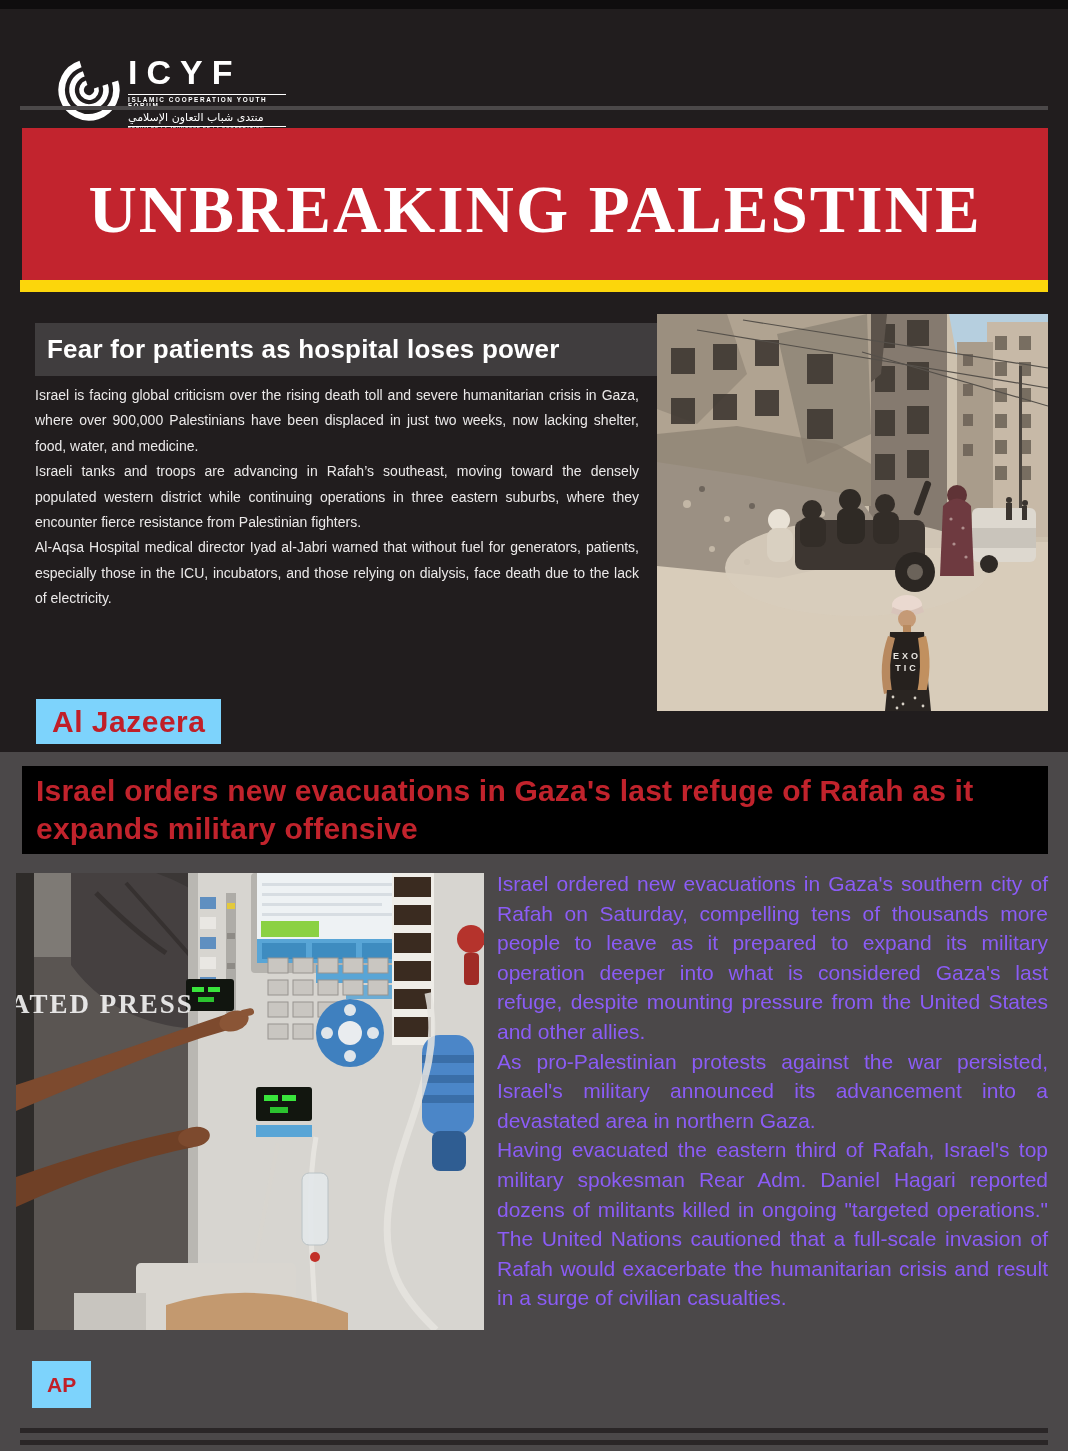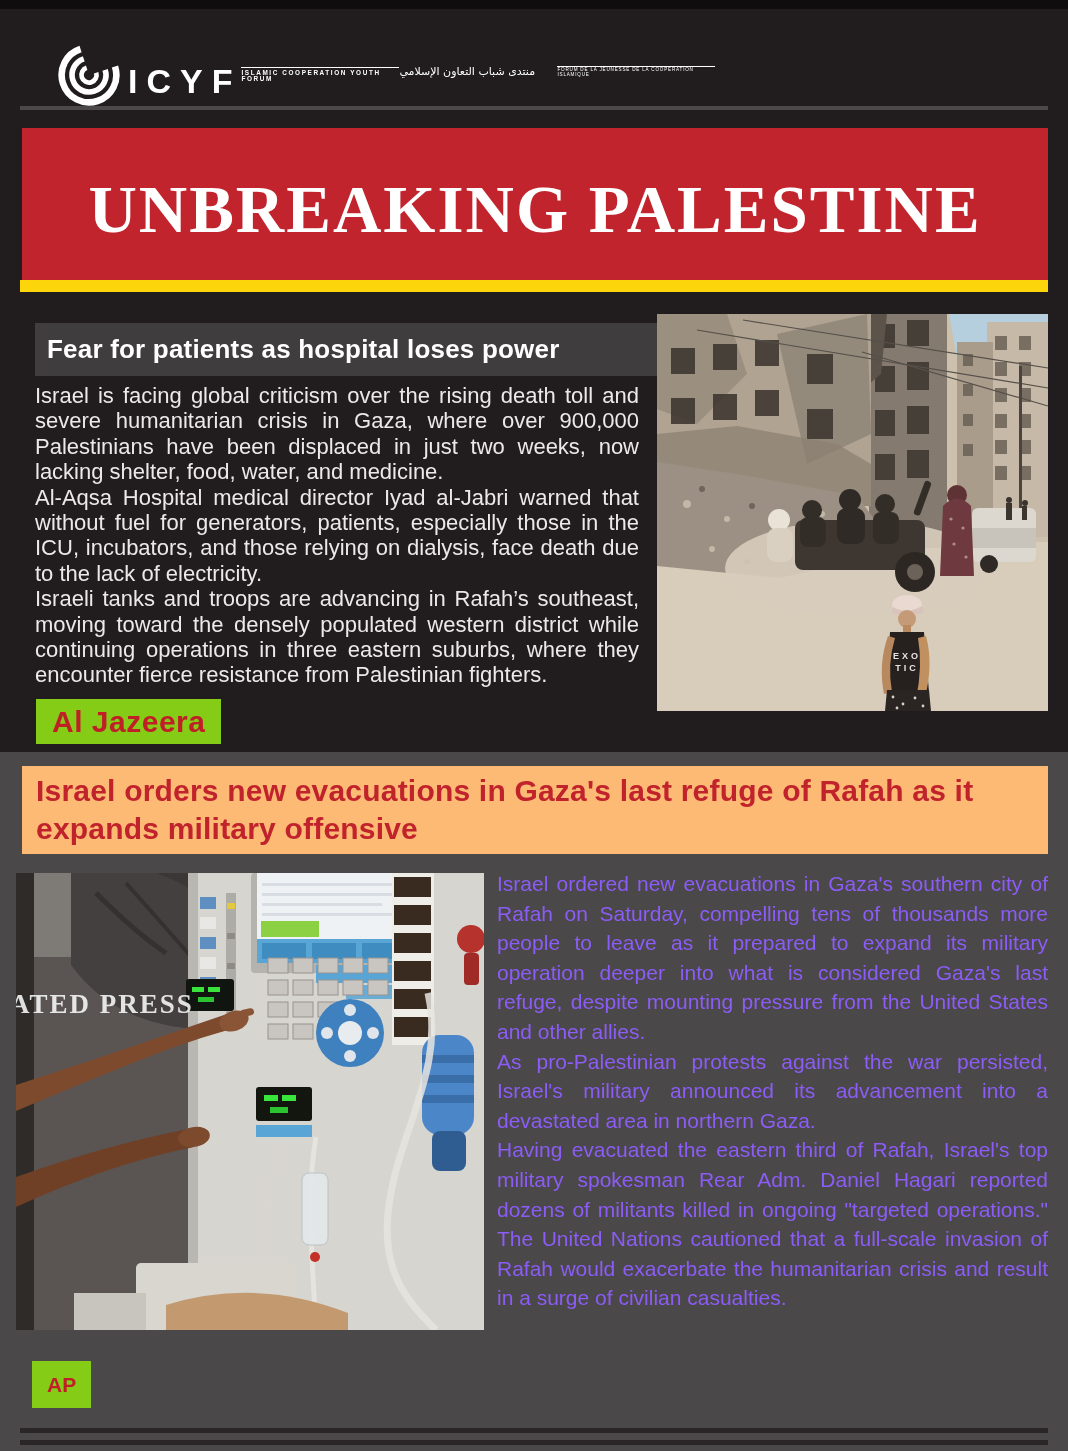--- a/index.html
+++ b/index.html
@@ -3,45 +3,45 @@
 <meta charset="utf-8">
 <style>
   html,body{margin:0;padding:0;background:#131011;}
   .page{position:relative;width:1068px;height:1451px;margin:0 auto;background:#211d1e;overflow:hidden;
         font-family:"Liberation Sans",sans-serif;}
   
   .topstrip{position:absolute;left:0;top:0;width:1068px;height:9px;background:#0f0d0e;}
   
   .logo-block{position:absolute;left:56px;top:42px;display:flex;align-items:center;gap:6px;color:#fff;}
   .logo-mark{width:66px;height:66px;}
-  .logo-text{display:flex;line-height:1.05;margin-top:13px;}
+  .logo-text{display:flex;flex-direction:column;line-height:1.05;margin-top:13px;}
   .logo-acronym{font-size:34px;font-weight:bold;letter-spacing:9px;color:#fff;}
   .logo-en{font-size:6.4px;letter-spacing:1.6px;font-weight:bold;margin-top:3px;border-top:1px solid #fff;padding-top:2px;width:158px;}
   .logo-ar{font-size:11px;font-family:"DejaVu Sans",sans-serif;margin-top:2px;width:158px;}
   .logo-fr{font-size:4.6px;letter-spacing:0.8px;margin-top:2px;border-top:1px solid #fff;padding-top:1.5px;width:158px;}
   .rule{position:absolute;left:20px;top:106px;width:1028px;height:4px;background:#4b4849;}
   
   .banner{position:absolute;left:22px;top:128px;width:1026px;height:162px;background:#c2242e;
           display:flex;align-items:center;justify-content:center;}
   .banner h1{margin:0;font-family:"Liberation Serif",serif;font-weight:bold;font-size:67px;color:#fff;
              letter-spacing:2px;white-space:nowrap;}
   .yellow-bar{position:absolute;left:20px;top:280px;width:1028px;height:12px;background:#fcd60b;}
   
   .headline-box1{position:absolute;left:35px;top:323px;width:649px;height:53px;background:#403d3e;
                  display:flex;align-items:center;box-sizing:border-box;padding-left:12px;}
   .headline-box1 span{color:#fff;font-weight:bold;font-size:26px;letter-spacing:0.2px;}
-  .body1{position:absolute;left:35px;top:383px;width:604px;color:#ebe9e9;font-size:22px;line-height:25.4px;
+  .body1{position:absolute;left:35px;top:383px;width:604px;color:#ebe9e9;font-size:14px;line-height:25.4px;
          text-align:justify;text-justify:inter-word;}
   .body1 p{margin:0;}
-  .badge{position:absolute;background:#84cc16;color:#c01f28;font-weight:bold;display:flex;align-items:center;}
+  .badge{position:absolute;background:#7dd3fc;color:#c01f28;font-weight:bold;display:flex;align-items:center;}
   .badge-aljazeera{left:36px;top:699px;height:45px;padding:0 16px;font-size:30px;letter-spacing:0.5px;}
   .photo1{position:absolute;left:657px;top:314px;width:391px;height:397px;overflow:hidden;}
   
   .gray-section{position:absolute;left:0;top:752px;width:1068px;height:699px;background:#4b4849;}
-  .headline2-box{position:absolute;left:22px;top:766px;width:1026px;min-height:86px;background:#fdba74;
+  .headline2-box{position:absolute;left:22px;top:766px;width:1026px;min-height:86px;background:#000000;
                  box-sizing:border-box;padding:6px 14px;}
   .headline2-box span{color:#c1232c;font-weight:bold;font-size:30px;line-height:38px;letter-spacing:0.2px;}
   .photo2{position:absolute;left:16px;top:873px;width:560px;height:457px;overflow:hidden;}
   .body2{position:absolute;left:497px;top:869px;width:551px;color:#8b5cf6;font-size:21px;line-height:29.6px;
          text-align:justify;text-justify:inter-word;}
   .body2 p{margin:0;}
   .badge-ap{left:32px;top:1361px;height:47px;padding:0 15px;font-size:21px;}
   .bottom-line{position:absolute;left:20px;width:1028px;height:5px;background:#2a2627;}
   .bl1{top:1428px;} .bl2{top:1440px;}
 </style>
@@ -72,22 +72,22 @@
   <div class="banner">
     <h1>UNBREAKING PALESTINE</h1>
   </div>
   <div class="yellow-bar"></div>
 
   <div class="headline-box1">
     <span>Fear for patients as hospital loses power</span>
   </div>
   <div class="body1">
     <p>Israel is facing global criticism over the rising death toll and severe humanitarian crisis in Gaza, where over 900,000 Palestinians have been displaced in just two weeks, now lacking shelter, food, water, and medicine.</p>
+    <p>Israeli tanks and troops are advancing in Rafah’s southeast, moving toward the densely populated western district while continuing operations in three eastern suburbs, where they encounter fierce resistance from Palestinian fighters.</p>
     <p>Al-Aqsa Hospital medical director Iyad al-Jabri warned that without fuel for generators, patients, especially those in the ICU, incubators, and those relying on dialysis, face death due to the lack of electricity.</p>
-    <p>Israeli tanks and troops are advancing in Rafah’s southeast, moving toward the densely populated western district while continuing operations in three eastern suburbs, where they encounter fierce resistance from Palestinian fighters.</p>
   </div>
   <div class="badge badge-aljazeera">
     <span>Al Jazeera</span>
   </div>
 
   <div class="photo1">
     <svg width="391" height="397" viewBox="0 0 391 397">
       <rect width="391" height="397" fill="#cdc1ae"></rect>
       <rect y="228" width="391" height="169" fill="#d8ccba"></rect>
       <polygon points="292,0 391,0 391,112 300,44" fill="#b6cfdf"></polygon>

